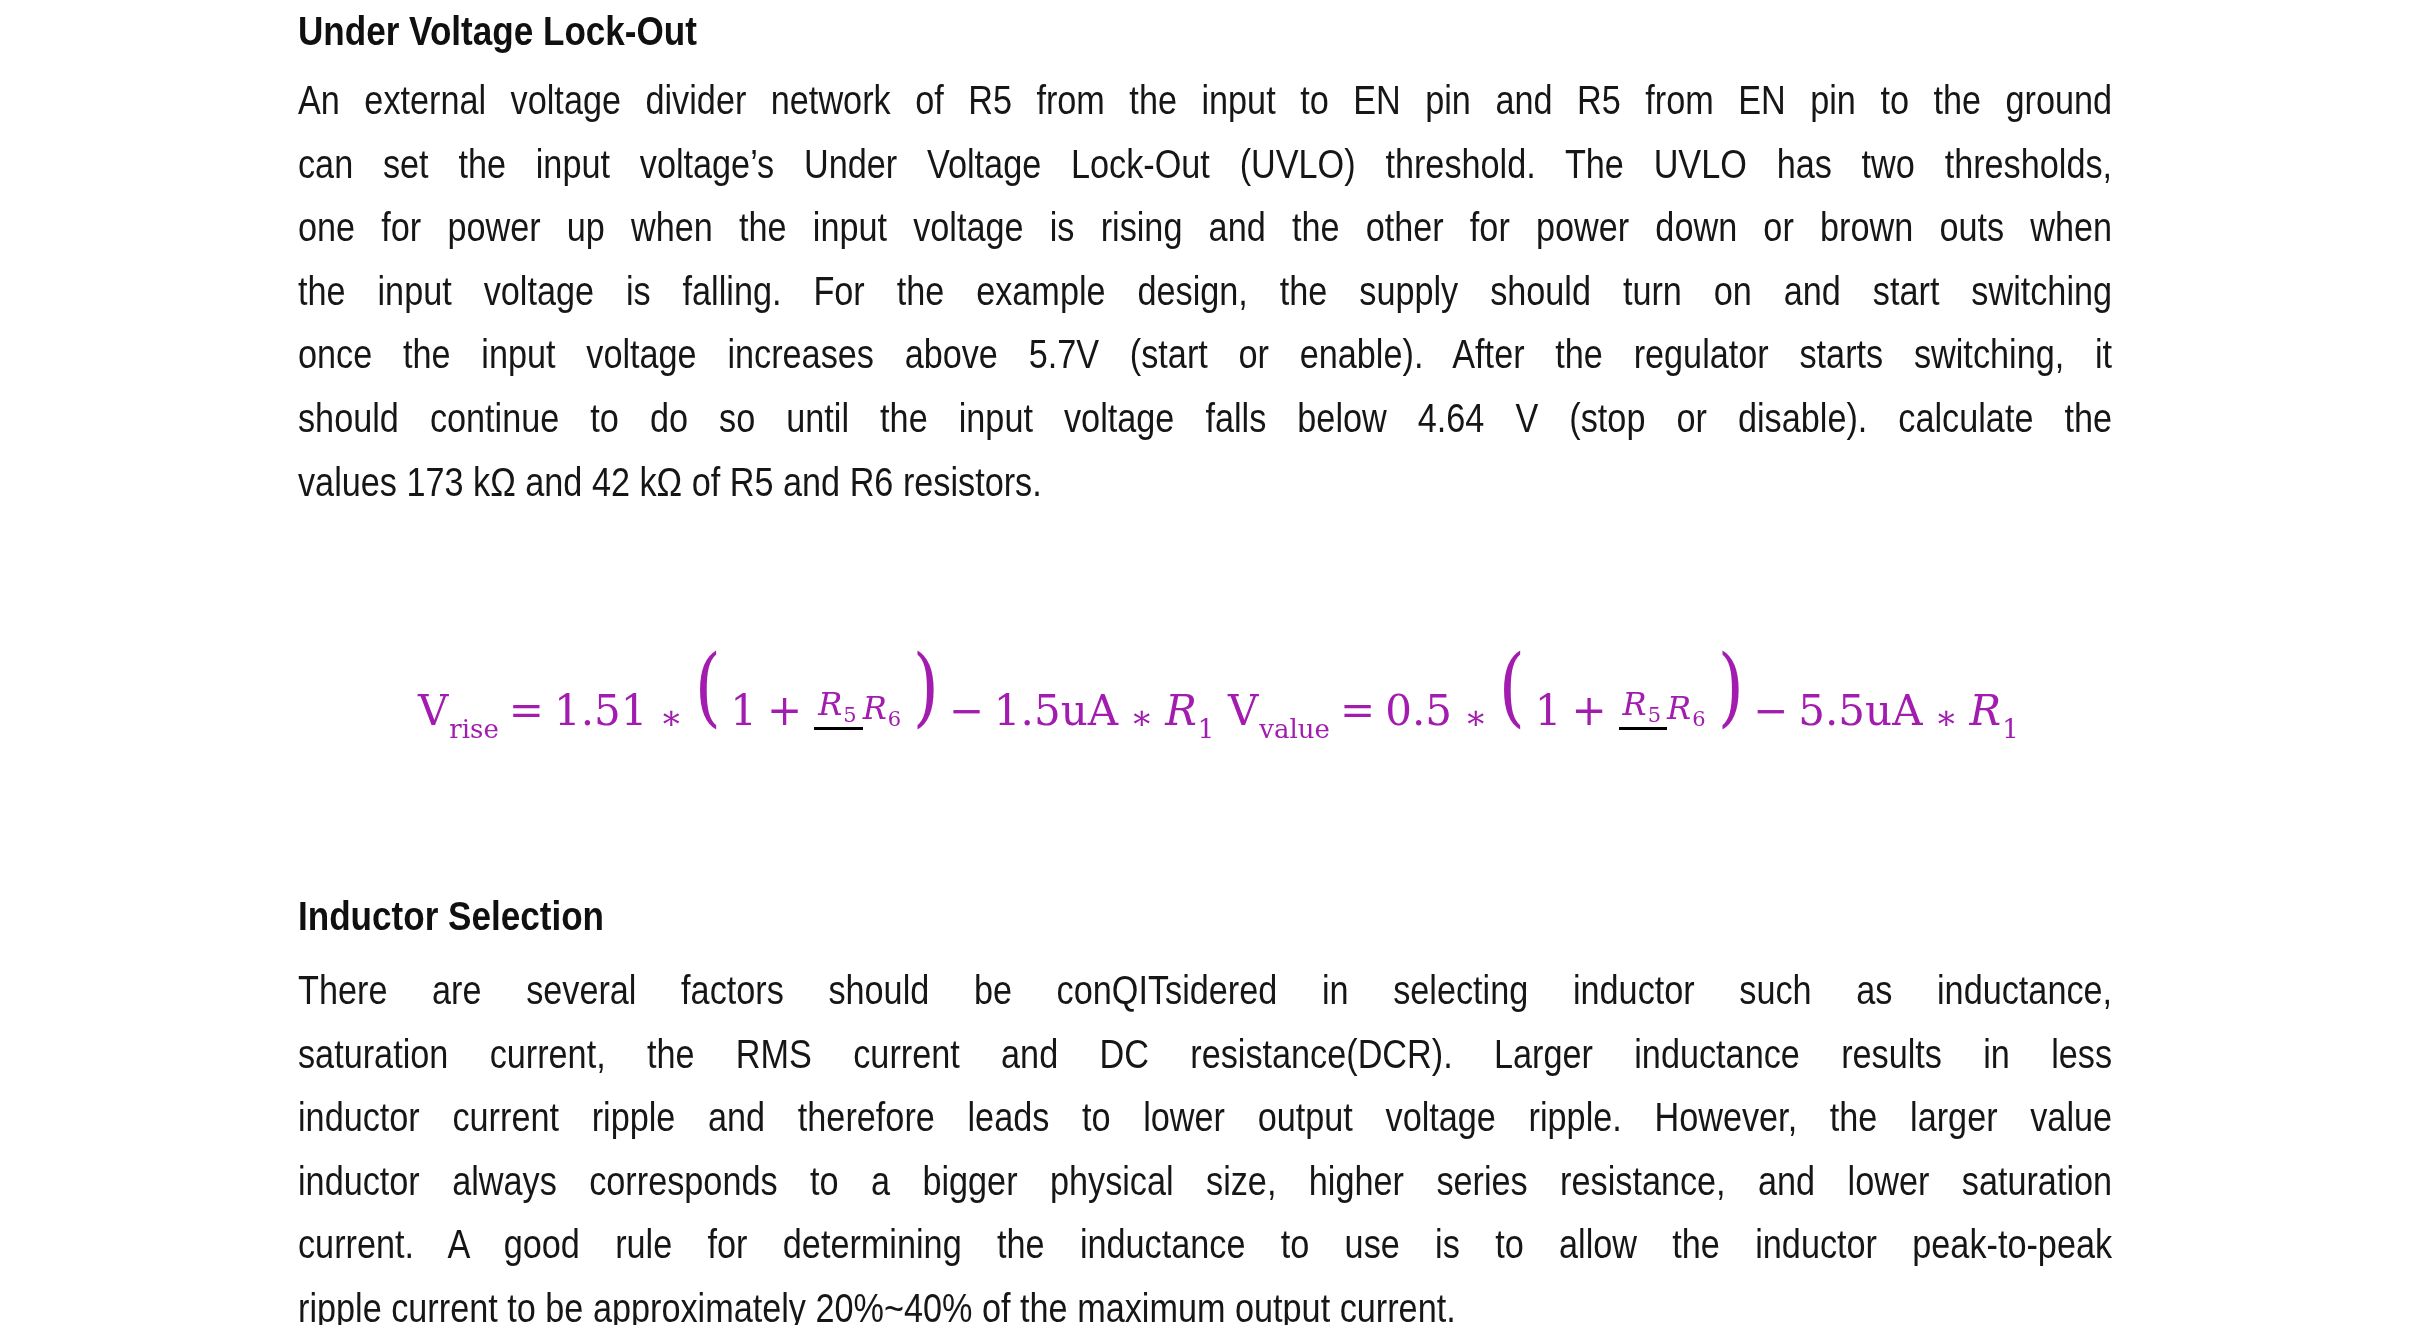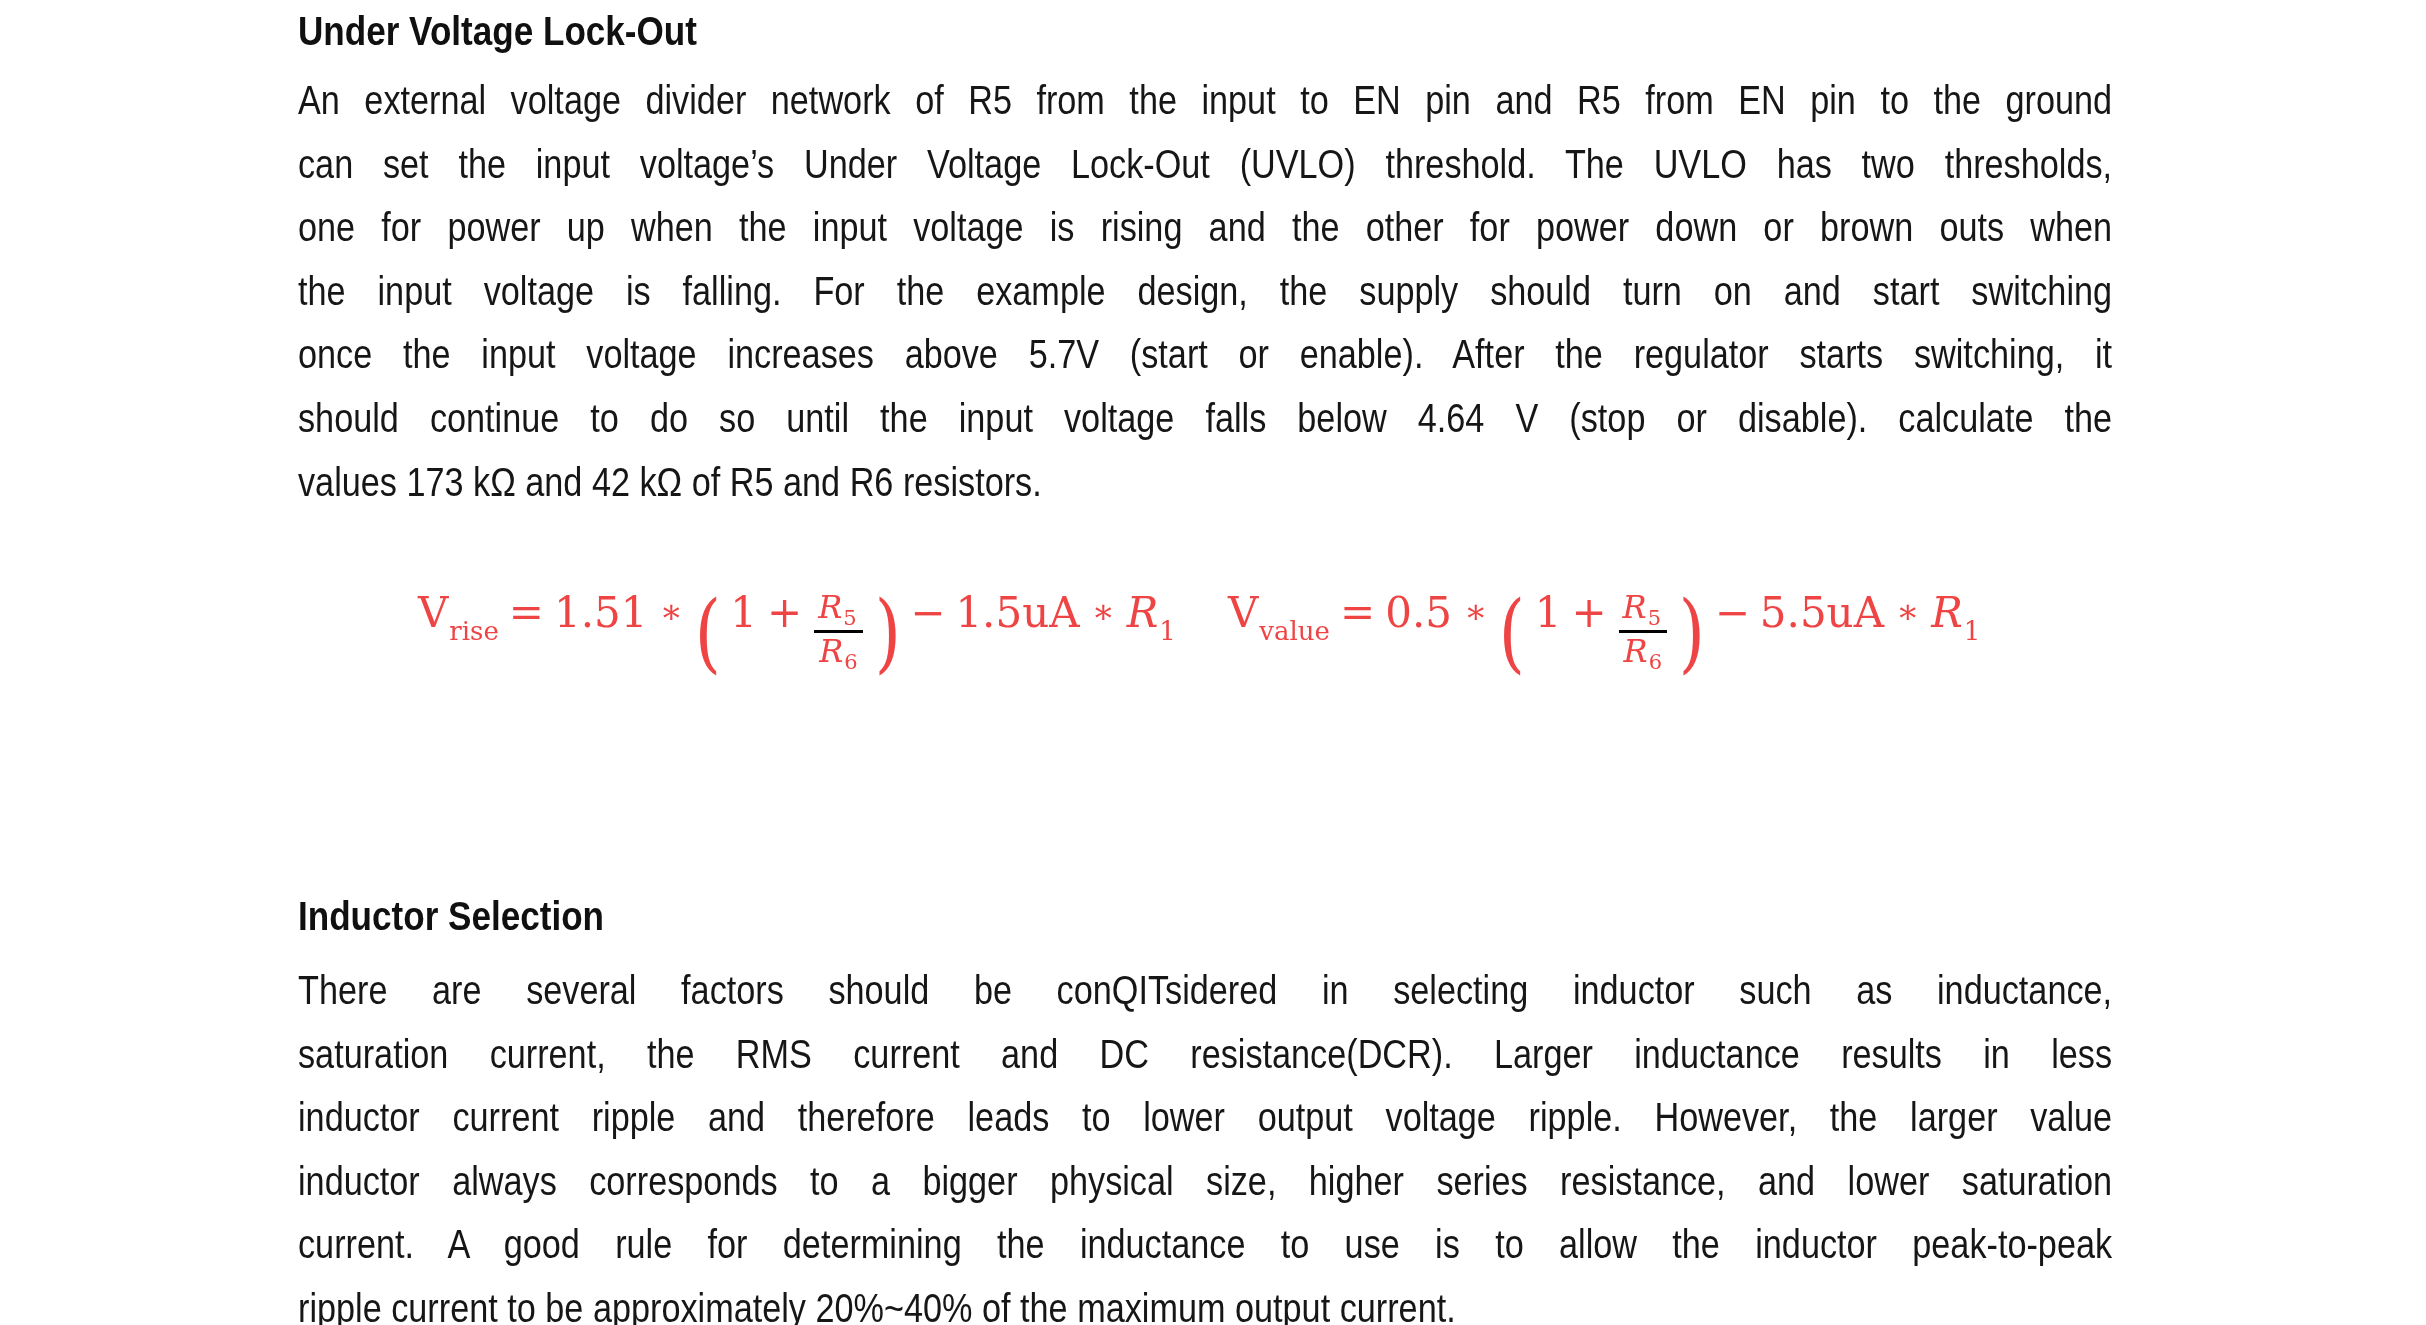--- a/index.html
+++ b/index.html
@@ -34,37 +34,37 @@
     font-size:40px; line-height:63.6px; color:#161616;
   }
   #p1 { top:69px; }
   #p2 { top:959px; }
   .para .line { text-align:justify; text-align-last:justify; }
   .para .line.last { text-align:justify; text-align-last:left; }
 
   
   .formula {
     position:absolute; top:592px; height:140px;
-    display:flex; align-items:flex-start; gap:10px;
+    display:flex; align-items:flex-end; gap:10px;
     font-family:"DejaVu Serif", "Liberation Serif", serif;
-    font-size:42px; color:#ef4444; line-height:1; white-space:nowrap;
+    font-size:42px; color:#a21caf; line-height:1; white-space:nowrap;
   }
   #f1 { left:418px; }
   #f2 { left:1228px; }
   .formula .it { font-style:italic; }
   .formula .vsub { font-size:26px; position:relative; top:13px; margin-left:1px; }
   .formula .mop.star { font-size:34px; position:relative; top:2px; margin:0 2px; }
   .formula .paren {
     font-size:86px; line-height:1;
     transform:scaleX(0.78); transform-origin:center;
     margin:0 -4px; position:relative; top:-3px;
     font-weight:400;
   }
   .frac {
-    display:inline-flex; flex-direction:column; align-items:center;
+    display:inline-flex; flex-direction:row; align-items:center;
     font-size:32px; line-height:1.12; margin:0 2px; position:relative; top:-2px;
   }
   .frac .num { border-bottom:3px solid #000; padding:0 6px 4px 4px; }
   .frac .den { padding-top:1px; }
   .frac .fsub { font-size:21px; position:relative; top:7px; margin-left:1px; }
 </style>
 </head>
 <body>
 
 <div class="page">

